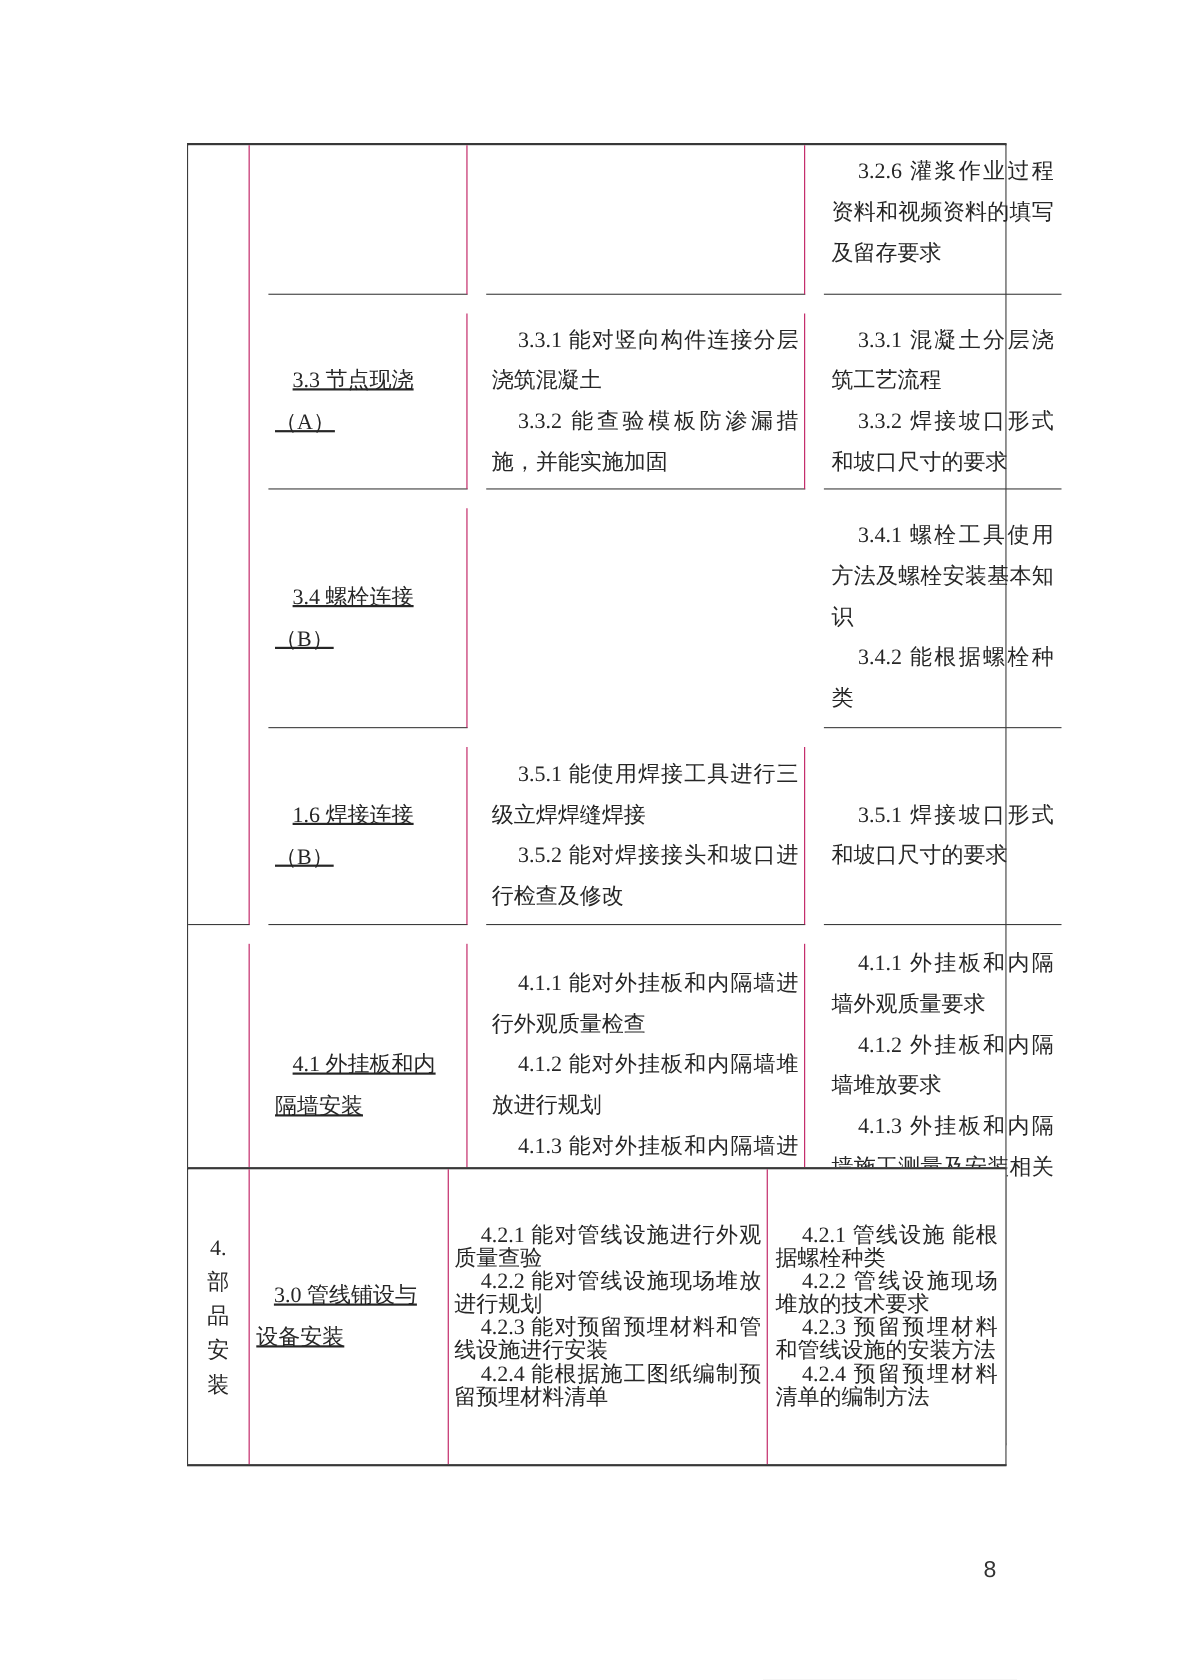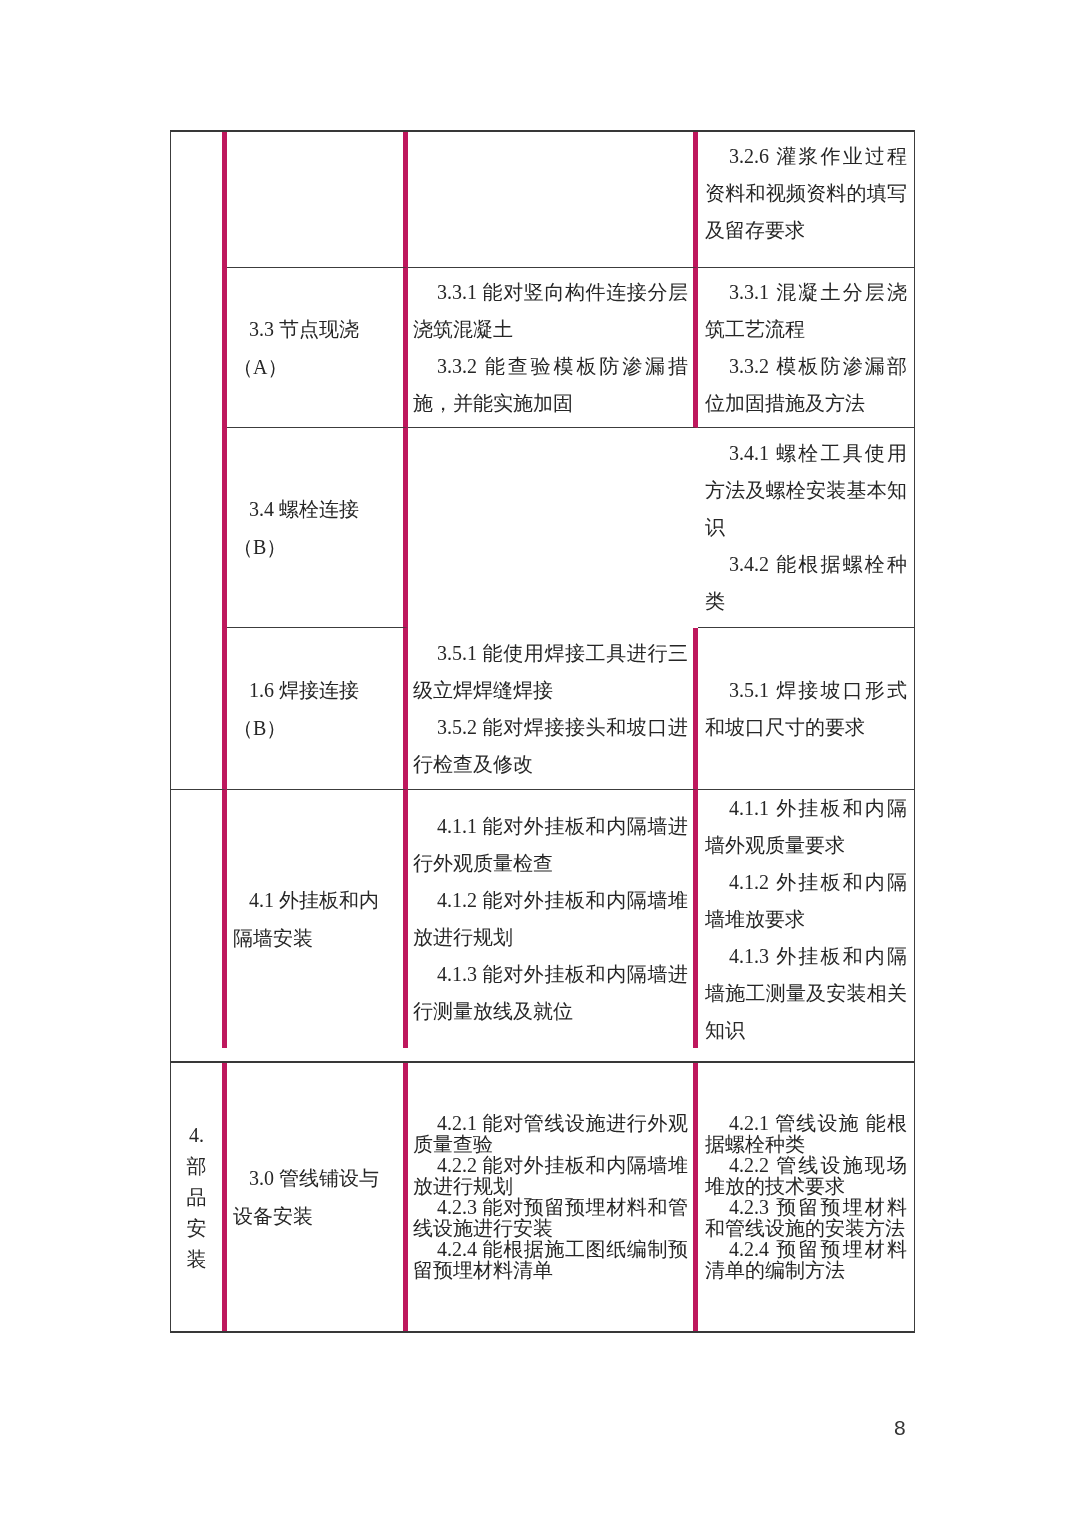--- a/index.html
+++ b/index.html
@@ -15,32 +15,32 @@
     position:absolute;
     box-sizing:border-box;
     display:grid;
     grid-template-columns:56px 181px 290px 216px;
     border:1px solid #3c3c3c;
     border-top:2px solid #383838;
     border-bottom:2px solid #383838;
     background:#fff;
   }
   #frag1{left:170px;top:130px;width:745px;height:1184px;
-         grid-template-rows:136px 160px 200px 162px 258px;}
+         grid-template-rows:136px 160px 200px 162px 258px;gap:17px;}
   #frag2{left:170px;top:1061px;width:745px;height:272px;
          grid-template-rows:268px;}
   .cell{
     box-sizing:border-box;
     display:flex;flex-direction:column;justify-content:center;
     overflow:hidden;
     font-size:20px;
   }
-  .br{border-right:5px solid #be185d;}
+  .br{border-right:1px solid #be185d;}
   .bb{border-bottom:1px solid #3c3c3c;}
-  .c1{grid-column:1;} .c2{grid-column:2;} .c3{grid-column:3;} .c4{grid-column:4;}
+  .c1{grid-column:1;} .c2{grid-column:2;text-decoration:underline;} .c3{grid-column:3;} .c4{grid-column:4;}
   .r1{grid-row:1;} .r2{grid-row:2;} .r3{grid-row:3;} .r4{grid-row:4;} .r5{grid-row:5;}
   .sp14{grid-column:1;grid-row:1/5;}
   .name-cell{padding:0 6px;line-height:38px;}
   .name-cell .val{white-space:pre-line;text-indent:0.8em;text-align:left;}
   .skill-cell{padding:0 5px;}
   .know-cell{padding:0 7px;}
   .para{margin:0;text-indent:1.2em;text-align:justify;line-height:37px;}
   #frag2 .para{line-height:21px;}
   .top-align{justify-content:flex-start;padding-top:6px;}
   .section-cell{align-items:center;text-align:center;}
@@ -69,21 +69,21 @@
     <div class="cell c2 r2 br bb name-cell">
       <div class="val">3.3 节点现浇
 （A）</div>
     </div>
     <div class="cell c3 r2 br bb skill-cell">
         <p class="para">3.3.1 能对竖向构件连接分层浇筑混凝土</p>
         <p class="para">3.3.2 能查验模板防渗漏措施，并能实施加固</p>
       </div>
     <div class="cell c4 r2 bb know-cell">
         <p class="para">3.3.1 混凝土分层浇筑工艺流程</p>
-        <p class="para">3.3.2 模板防渗漏部位加固措施及方法</p>
+        <p class="para">3.3.2 焊接坡口形式和坡口尺寸的要求</p>
       </div>
 
     <div class="cell c2 r3 br bb name-cell">
       <div class="val">3.4 螺栓连接
 （B）</div>
     </div>
     <div class="cell c4 r3 bb know-cell">
         <p class="para">3.4.1 螺栓工具使用方法及螺栓安装基本知识</p>
         <p class="para">3.4.2 能根据螺栓种类</p>
       </div>
@@ -123,21 +123,21 @@
 品
 安
 装</div>
     </div>
     <div class="cell c2 r1 br name-cell">
       <div class="val">3.0 管线铺设与
 设备安装</div>
     </div>
     <div class="cell c3 r1 br skill-cell">
         <p class="para">4.2.1 能对管线设施进行外观质量查验</p>
-        <p class="para">4.2.2 能对外挂板和内隔墙堆放进行规划</p>
+        <p class="para">4.2.2 能对管线设施现场堆放进行规划</p>
         <p class="para">4.2.3 能对预留预埋材料和管线设施进行安装</p>
         <p class="para">4.2.4 能根据施工图纸编制预留预埋材料清单</p>
       </div>
     <div class="cell c4 r1 know-cell">
         <p class="para">4.2.1 管线设施 能根据螺栓种类</p>
         <p class="para">4.2.2 管线设施现场堆放的技术要求</p>
         <p class="para">4.2.3 预留预埋材料和管线设施的安装方法</p>
         <p class="para">4.2.4 预留预埋材料清单的编制方法</p>
       </div>
   </div>

